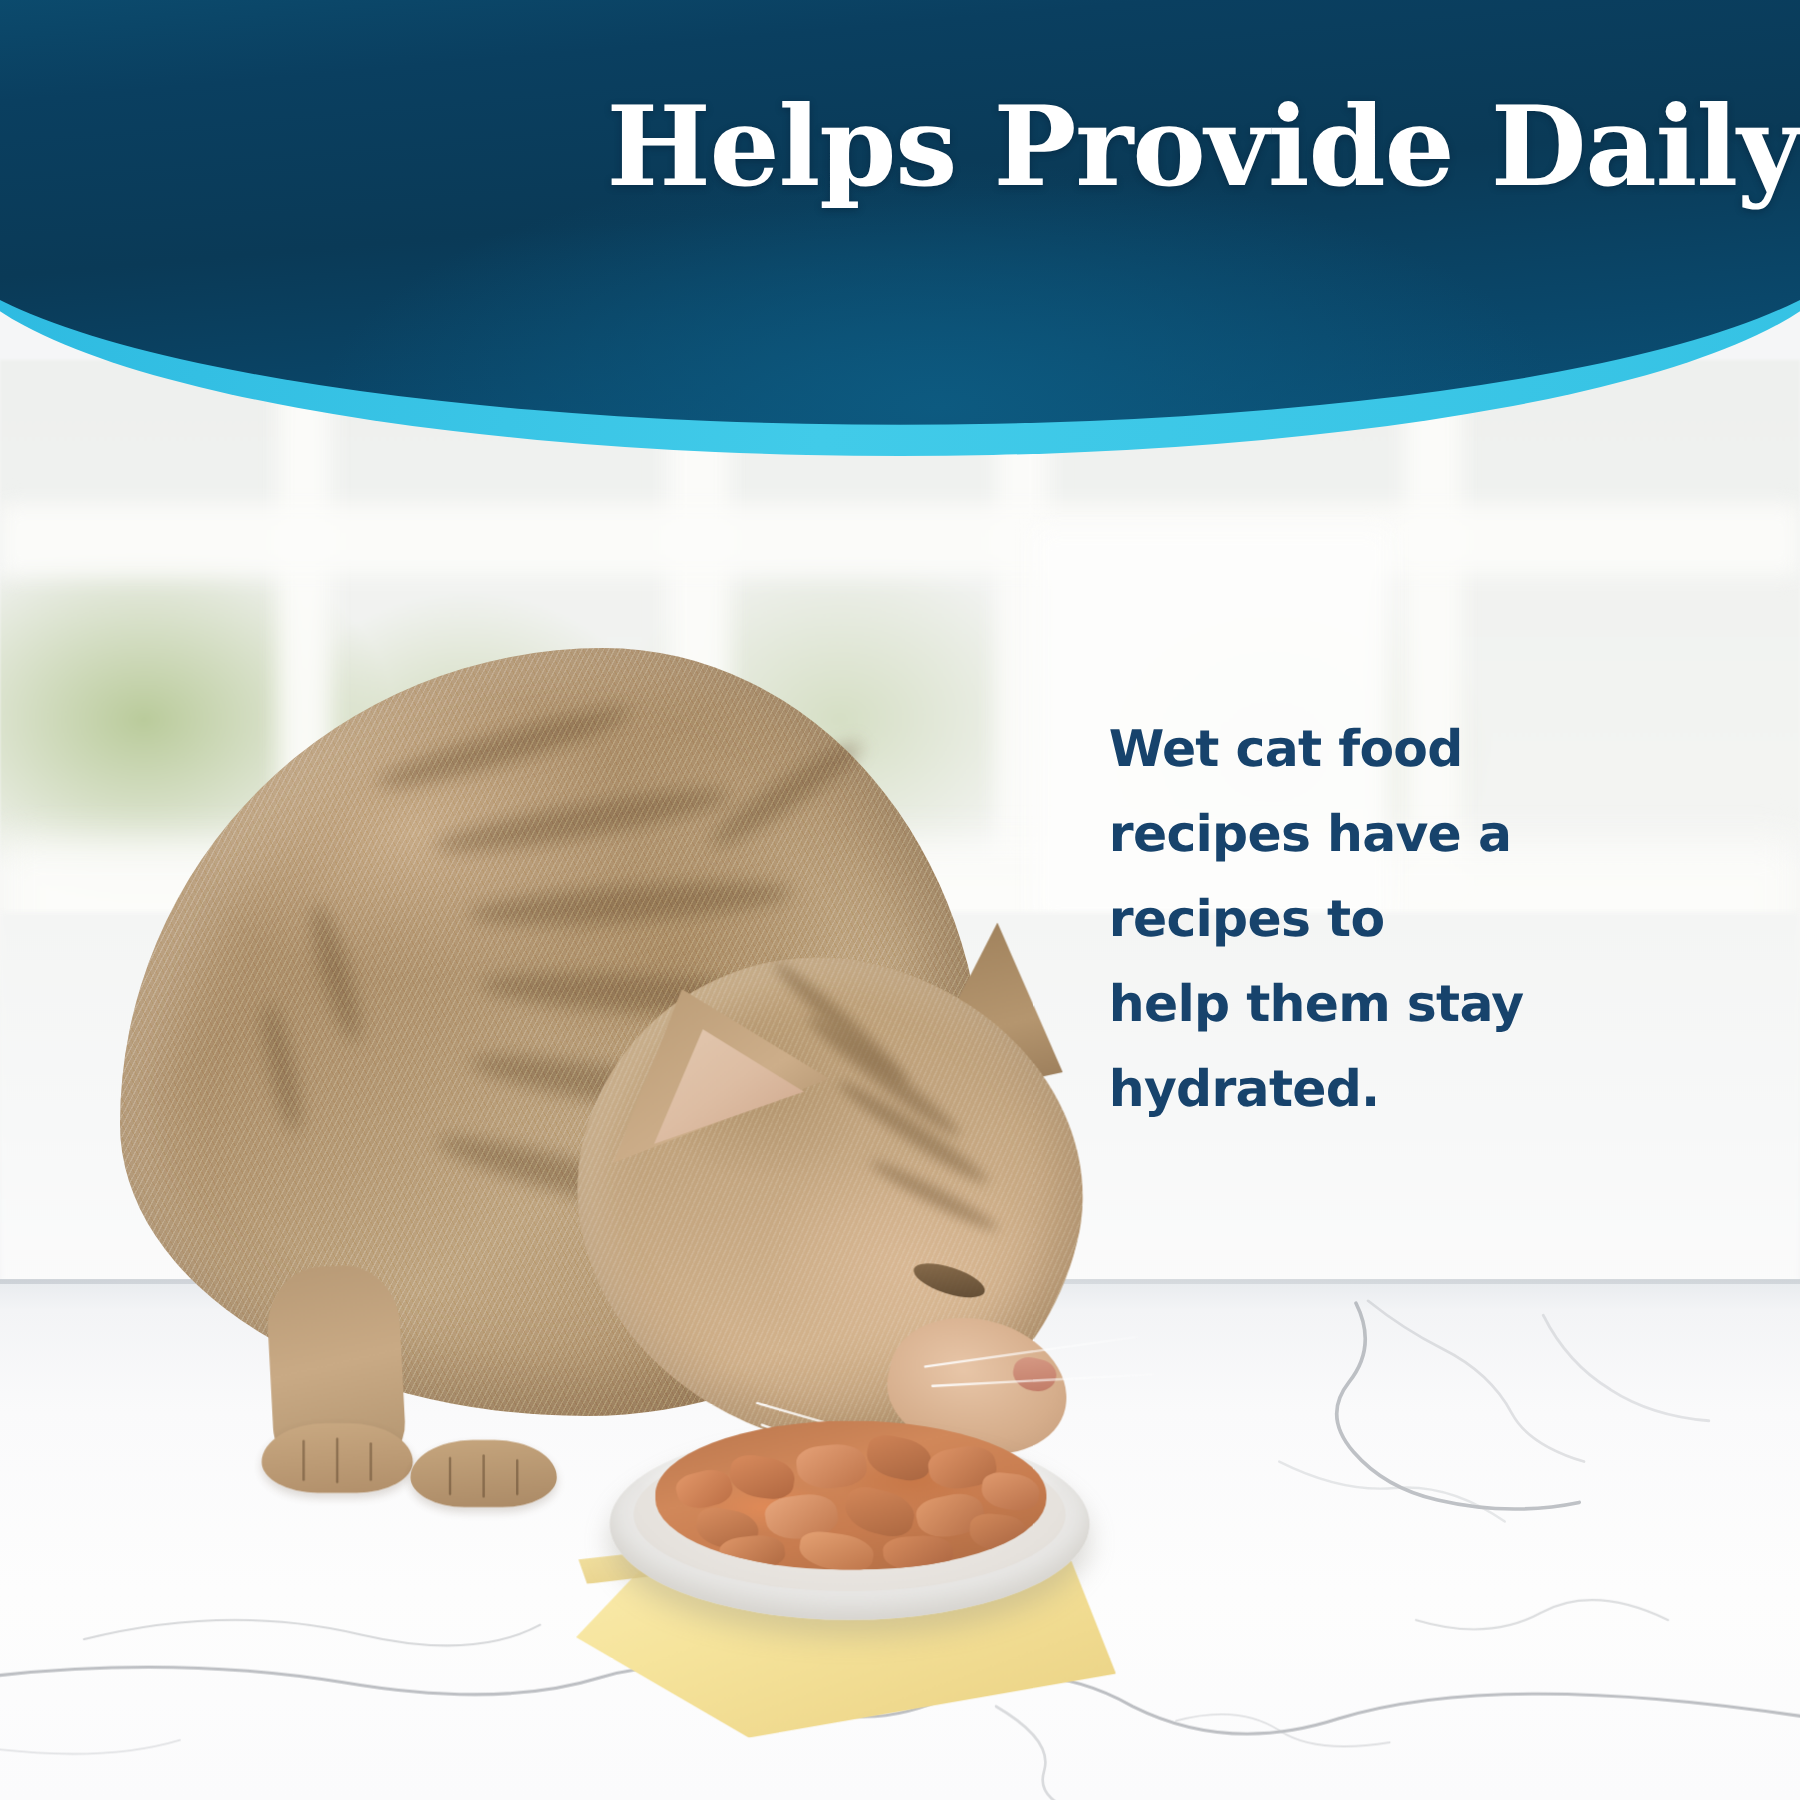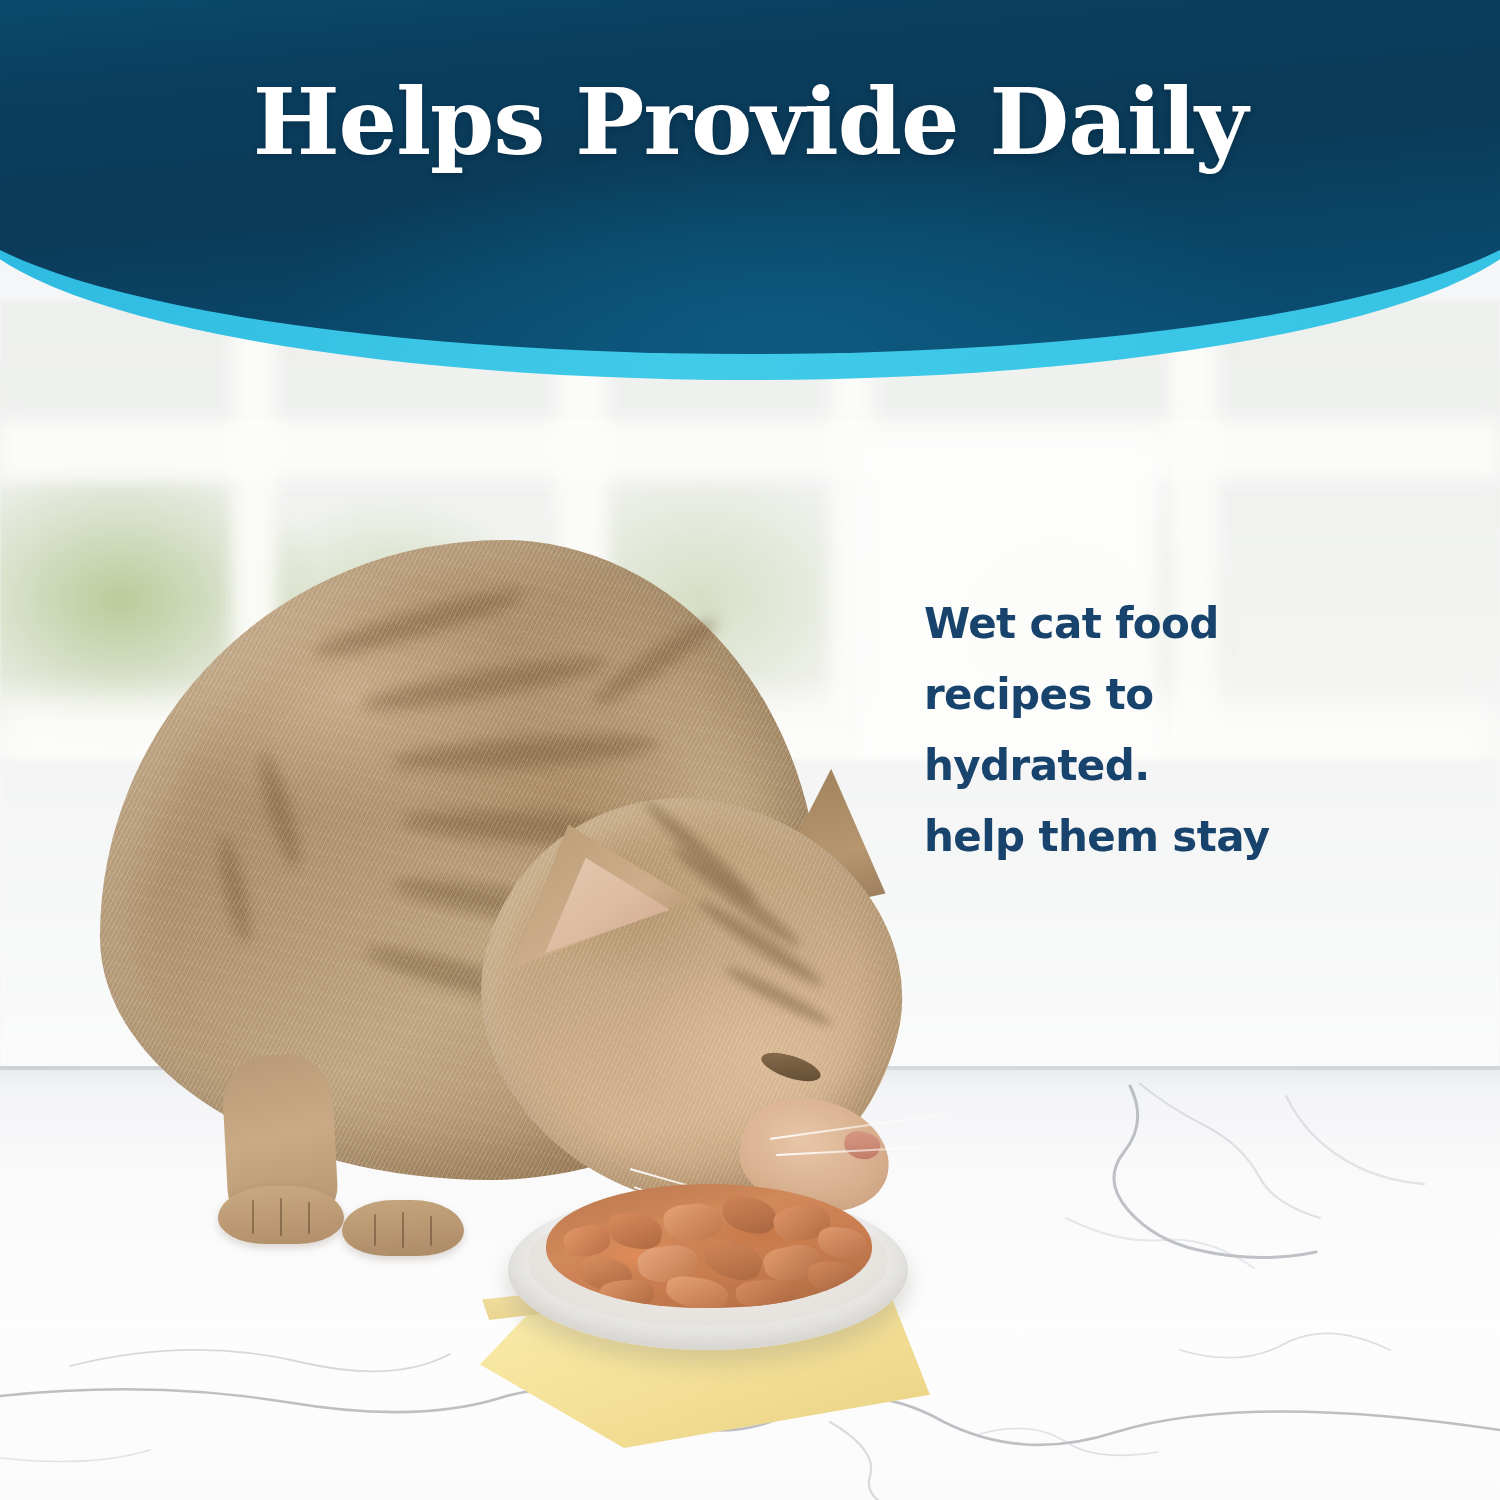--- a/index.html
+++ b/index.html
@@ -247,21 +247,21 @@
   .banner-navy {
     position:absolute; left:-60px; top:-24px; width:1620px; height:378px;
     background:
       radial-gradient(ellipse 760px 300px at 52% 96%, #0d5a80 0%, rgba(13,90,128,0) 68%),
       linear-gradient(175deg,#0c4e71 0%, #0a3f60 22%, #0a3a57 50%, #0a476a 78%, #0b5278 100%);
     border-bottom-left-radius:52% 46%;
     border-bottom-right-radius:52% 46%;
   }
   .banner-title {
     position:absolute; left:0; top:72px; width:1500px;
-    text-align:center;
+    text-align:right;
     color:#ffffff;
     font-family:"DejaVu Serif", serif;
     font-weight:bold;
     font-size:92px;
     line-height:100px;
     letter-spacing:-1px;
     text-shadow:0 2px 6px rgba(0,20,40,.35);
   }
 
   
@@ -388,18 +388,19 @@
   <div id="banner">
     <div class="banner-cyan"></div>
     <div class="banner-navy"></div>
     <div class="banner-title">
       <div>Helps Provide Daily</div>
     </div>
   </div>
 
   <div id="copy">
     <div>Wet cat food</div>
+    <div>recipes have a</div>
     <div>recipes to</div>
+    <div>help them stay</div>
     <div>hydrated.</div>
-    <div>help them stay</div>
   </div>
 
 </div>
 
 </body></html>

